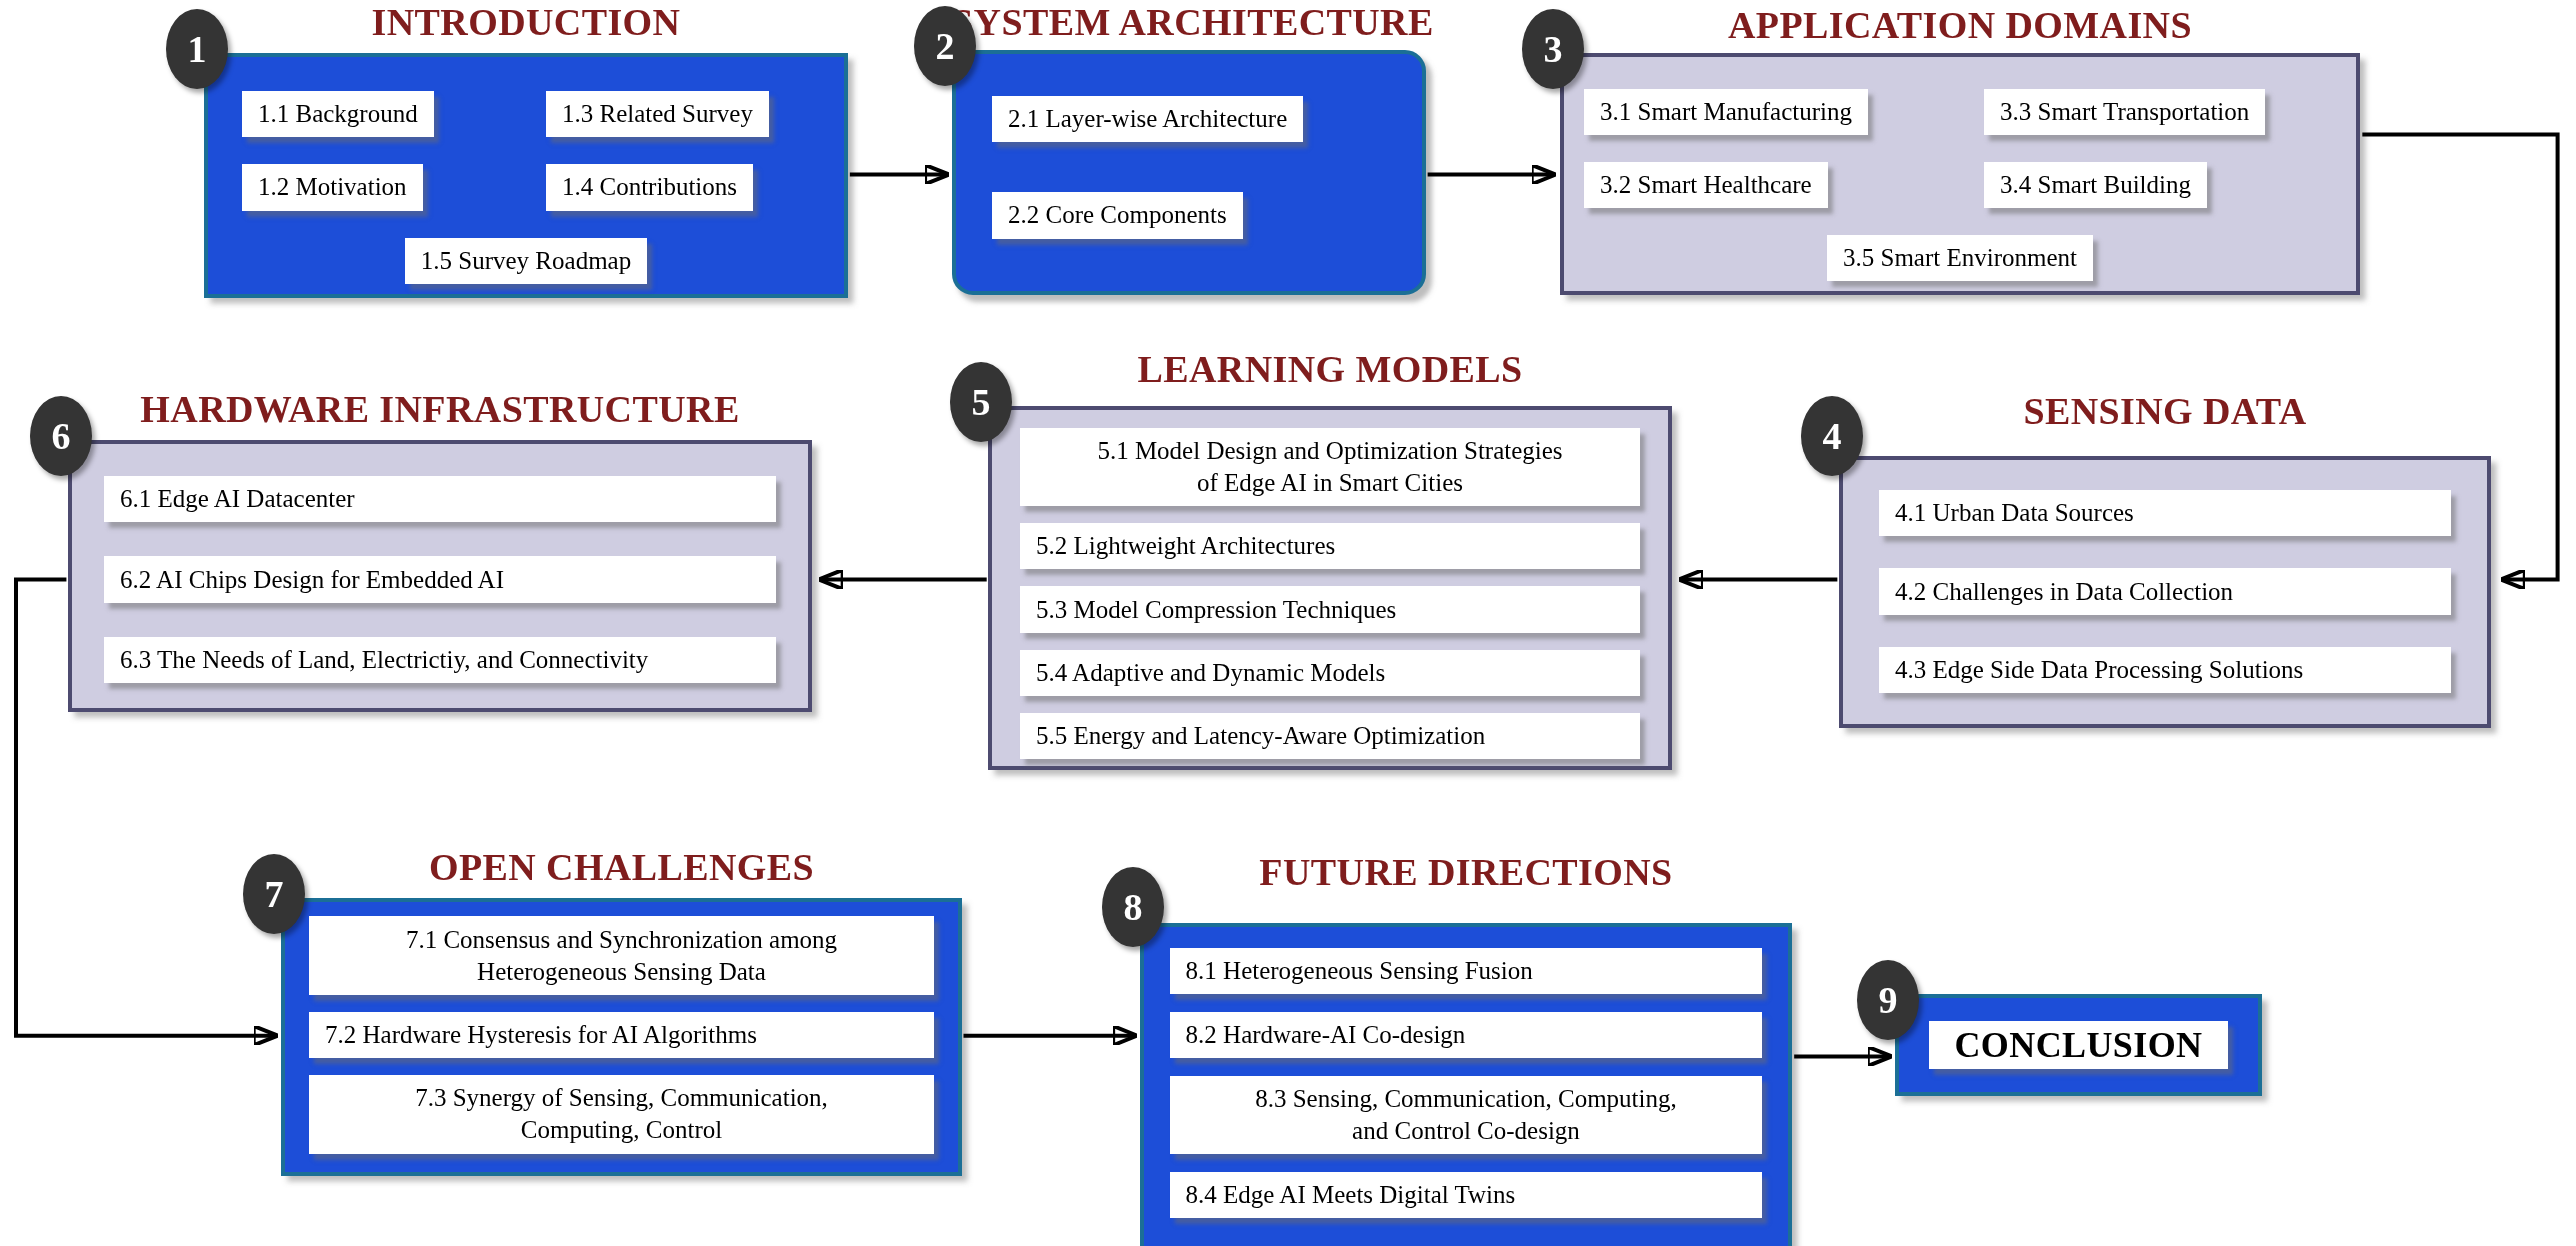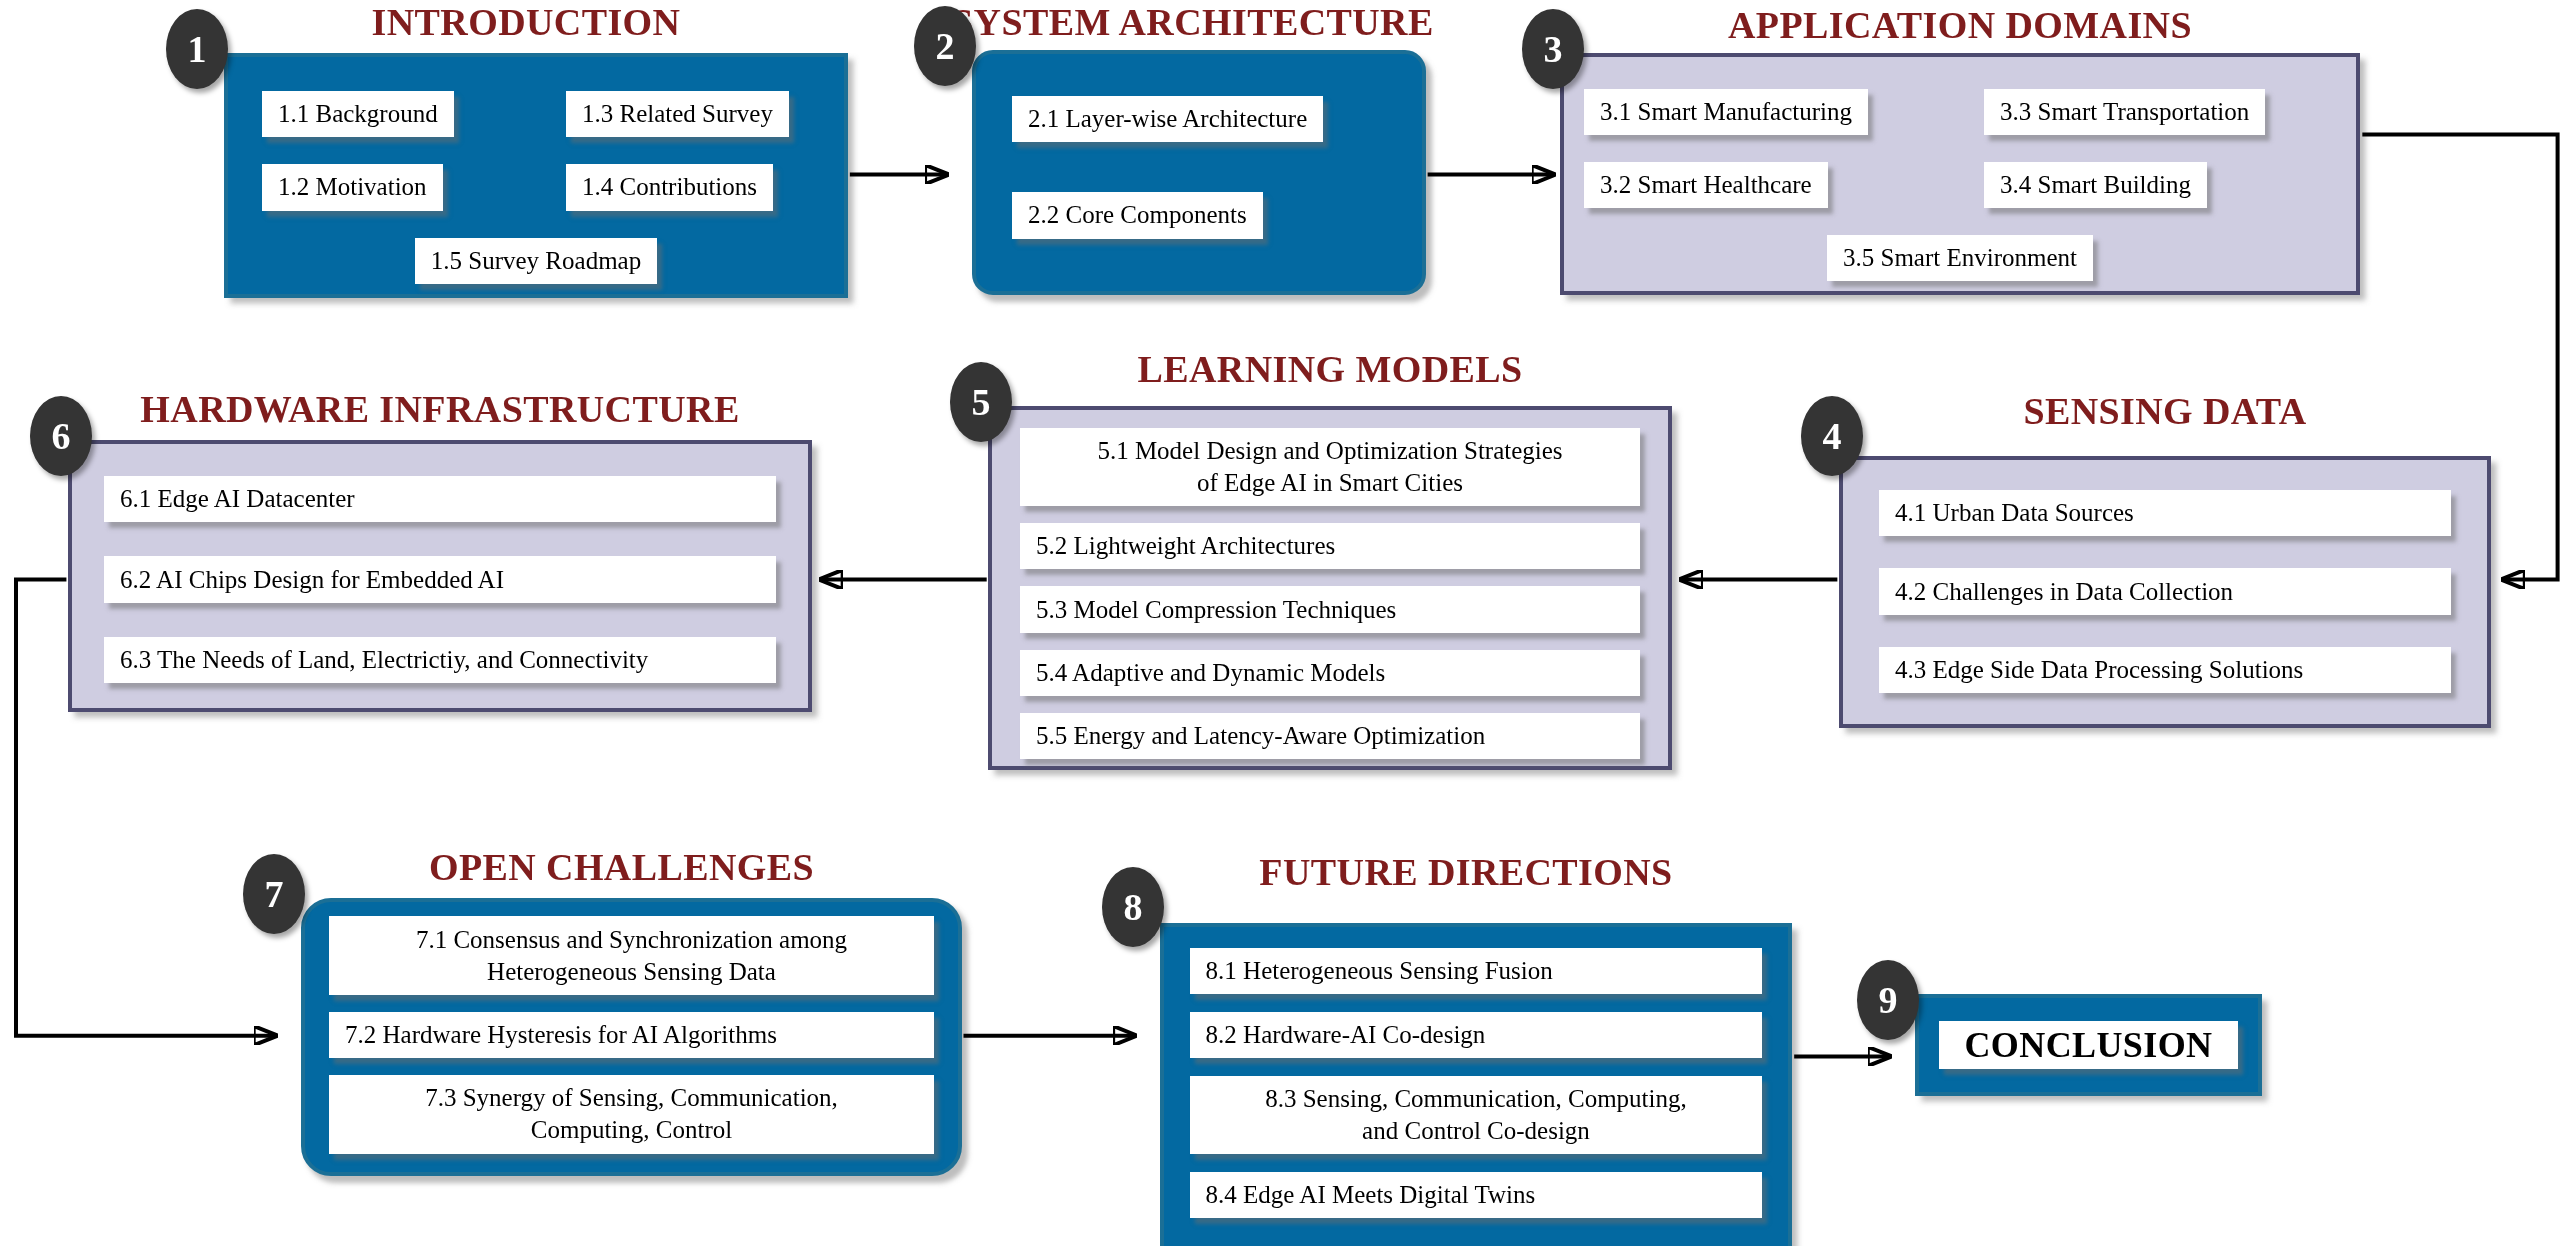--- a/index.html
+++ b/index.html
@@ -17,21 +17,21 @@
   .title{
     position:absolute;top:0;left:0;right:0;
     text-align:center;font-weight:700;font-size:38px;line-height:35px;
     letter-spacing:0.4px;color:#7f1d1d;white-space:nowrap;
   }
   .box{
     position:absolute;left:0;right:0;
     border:4px solid;box-sizing:border-box;
     box-shadow:5.6px 6.4px 5.6px rgba(125,125,125,.5);
   }
-  .blue  .box{background:#0369a1;border-color:#1b6f96;margin-left:20px;}
+  .blue  .box{background:#1d4ed8;border-color:#1b6f96;}
   .purple.box-theme .box, .purple .box{background:#cfcde1;border-color:#4d4b70;}
   .badge{
     position:absolute;left:-38px;width:62px;height:80px;
     border-radius:50%;background:#343434;color:#fff;
     display:flex;align-items:center;justify-content:center;
     font-weight:700;font-size:38px;z-index:3;
     box-shadow:3.2px 4px 5.6px rgba(0,0,0,.35);
   }
   .item{
     background:#ffffff;color:#000;
@@ -55,21 +55,21 @@
   .sec1 .box{display:grid;grid-template-columns:304px auto;row-gap:27px;
              padding:34px 34px 0 34px;justify-items:start;align-content:start;}
   .sec1 .span-row{grid-column:1/-1;justify-self:center;}
   .sec2 .box{display:flex;flex-direction:column;gap:50px;padding:42px 36px 0;align-items:flex-start;border-radius:21px;}
   .sec3 .box{display:grid;grid-template-columns:400px auto;row-gap:26.4px;
              padding:32px 20px 0;justify-items:start;align-content:start;}
   .sec3 .span-row{grid-column:1/-1;justify-self:center;}
   .sec4 .box{display:flex;flex-direction:column;gap:32px;padding:30px 36px 0;margin-top:16px;}
   .sec5 .box{display:flex;flex-direction:column;gap:17px;padding:17.6px 28px 0;}
   .sec6 .box{display:flex;flex-direction:column;gap:34px;padding:32px 32px 0;}
-  .sec7 .box{display:flex;flex-direction:column;gap:17px;padding:14.4px 24px 0;border-radius:30px;}
+  .sec7 .box{display:flex;flex-direction:column;gap:17px;padding:14.4px 24px 0;}
   .sec8 .box{display:flex;flex-direction:column;gap:17.6px;padding:21px 25.6px 0;}
   .sec9 .box{display:flex;align-items:center;justify-content:center;}
   .sec9 .item{font-weight:700;font-size:36px;padding:8px 25.6px;letter-spacing:0.4px;}
   
   #arrows{position:absolute;left:0;top:0;width:2576px;height:1247px;z-index:2;pointer-events:none;}
   #arrows path{stroke:#000;stroke-width:5;fill:none;}
 </style>
 </head>
 <body>
 

